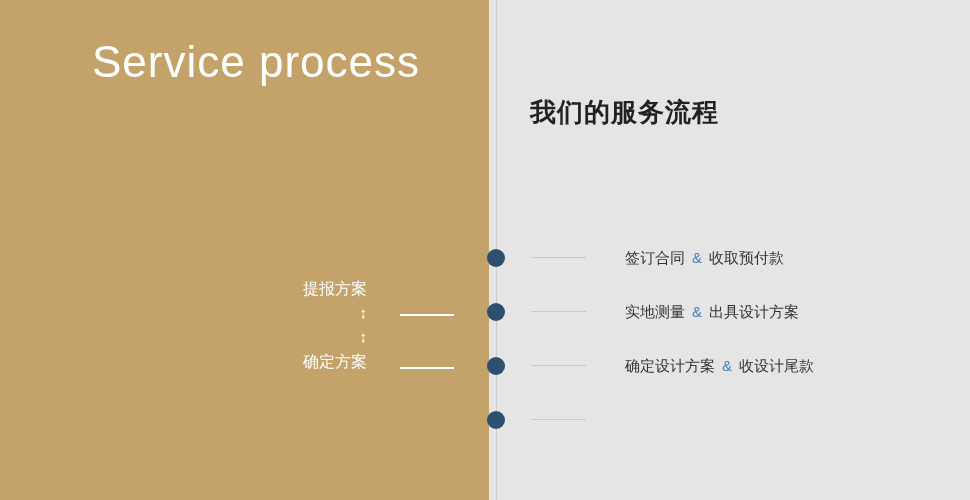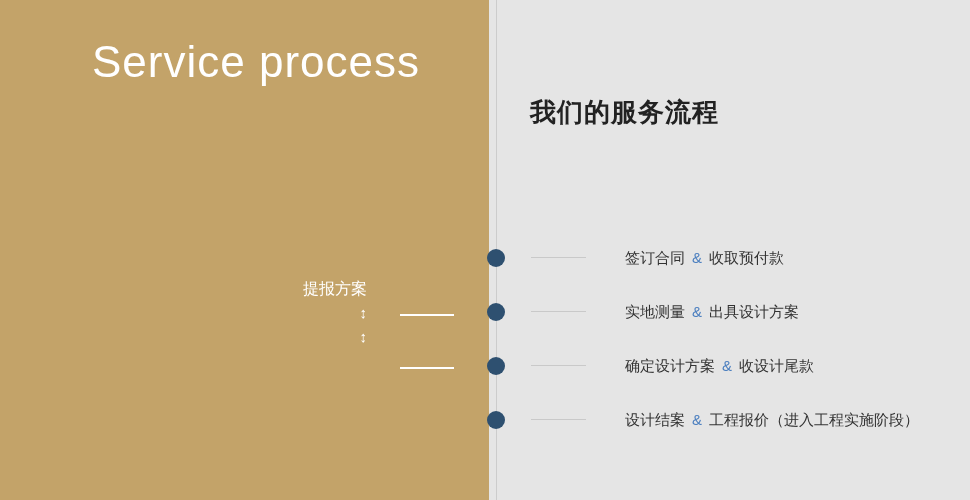--- a/index.html
+++ b/index.html
@@ -56,20 +56,21 @@
 
 <div class="page">
 
   <div class="left-panel">
     <h1 class="en-title">Service process</h1>
 
     <div class="plan-flow">
       <div class="plan-step">提报方案</div>
       <div class="flow-arrow">↕</div>
       <div class="flow-arrow">↕</div>
+      <div class="plan-step">确定方案</div>
     </div>
 
     <div class="wdash d1"></div>
     <div class="wdash d2"></div>
   </div>
 
   <div class="vline"></div>
 
   <h2 class="cn-title">我们的服务流程</h2>
 
@@ -94,18 +95,15 @@
     <span class="dot"></span>
     <span class="conn"></span>
     <span class="label">
       <span>确定设计方案</span><span class="amp">&amp;</span><span>收设计尾款</span>
     </span>
   </div>
 
   <div class="row r5">
     <span class="dot"></span>
     <span class="conn"></span>
-    <span class="label">
-      <span>设计结案</span><span class="amp">&amp;</span><span>工程报价（进入工程实施阶段）</span>
-    </span>
   </div>
 
 </div>
 
 </body></html>

